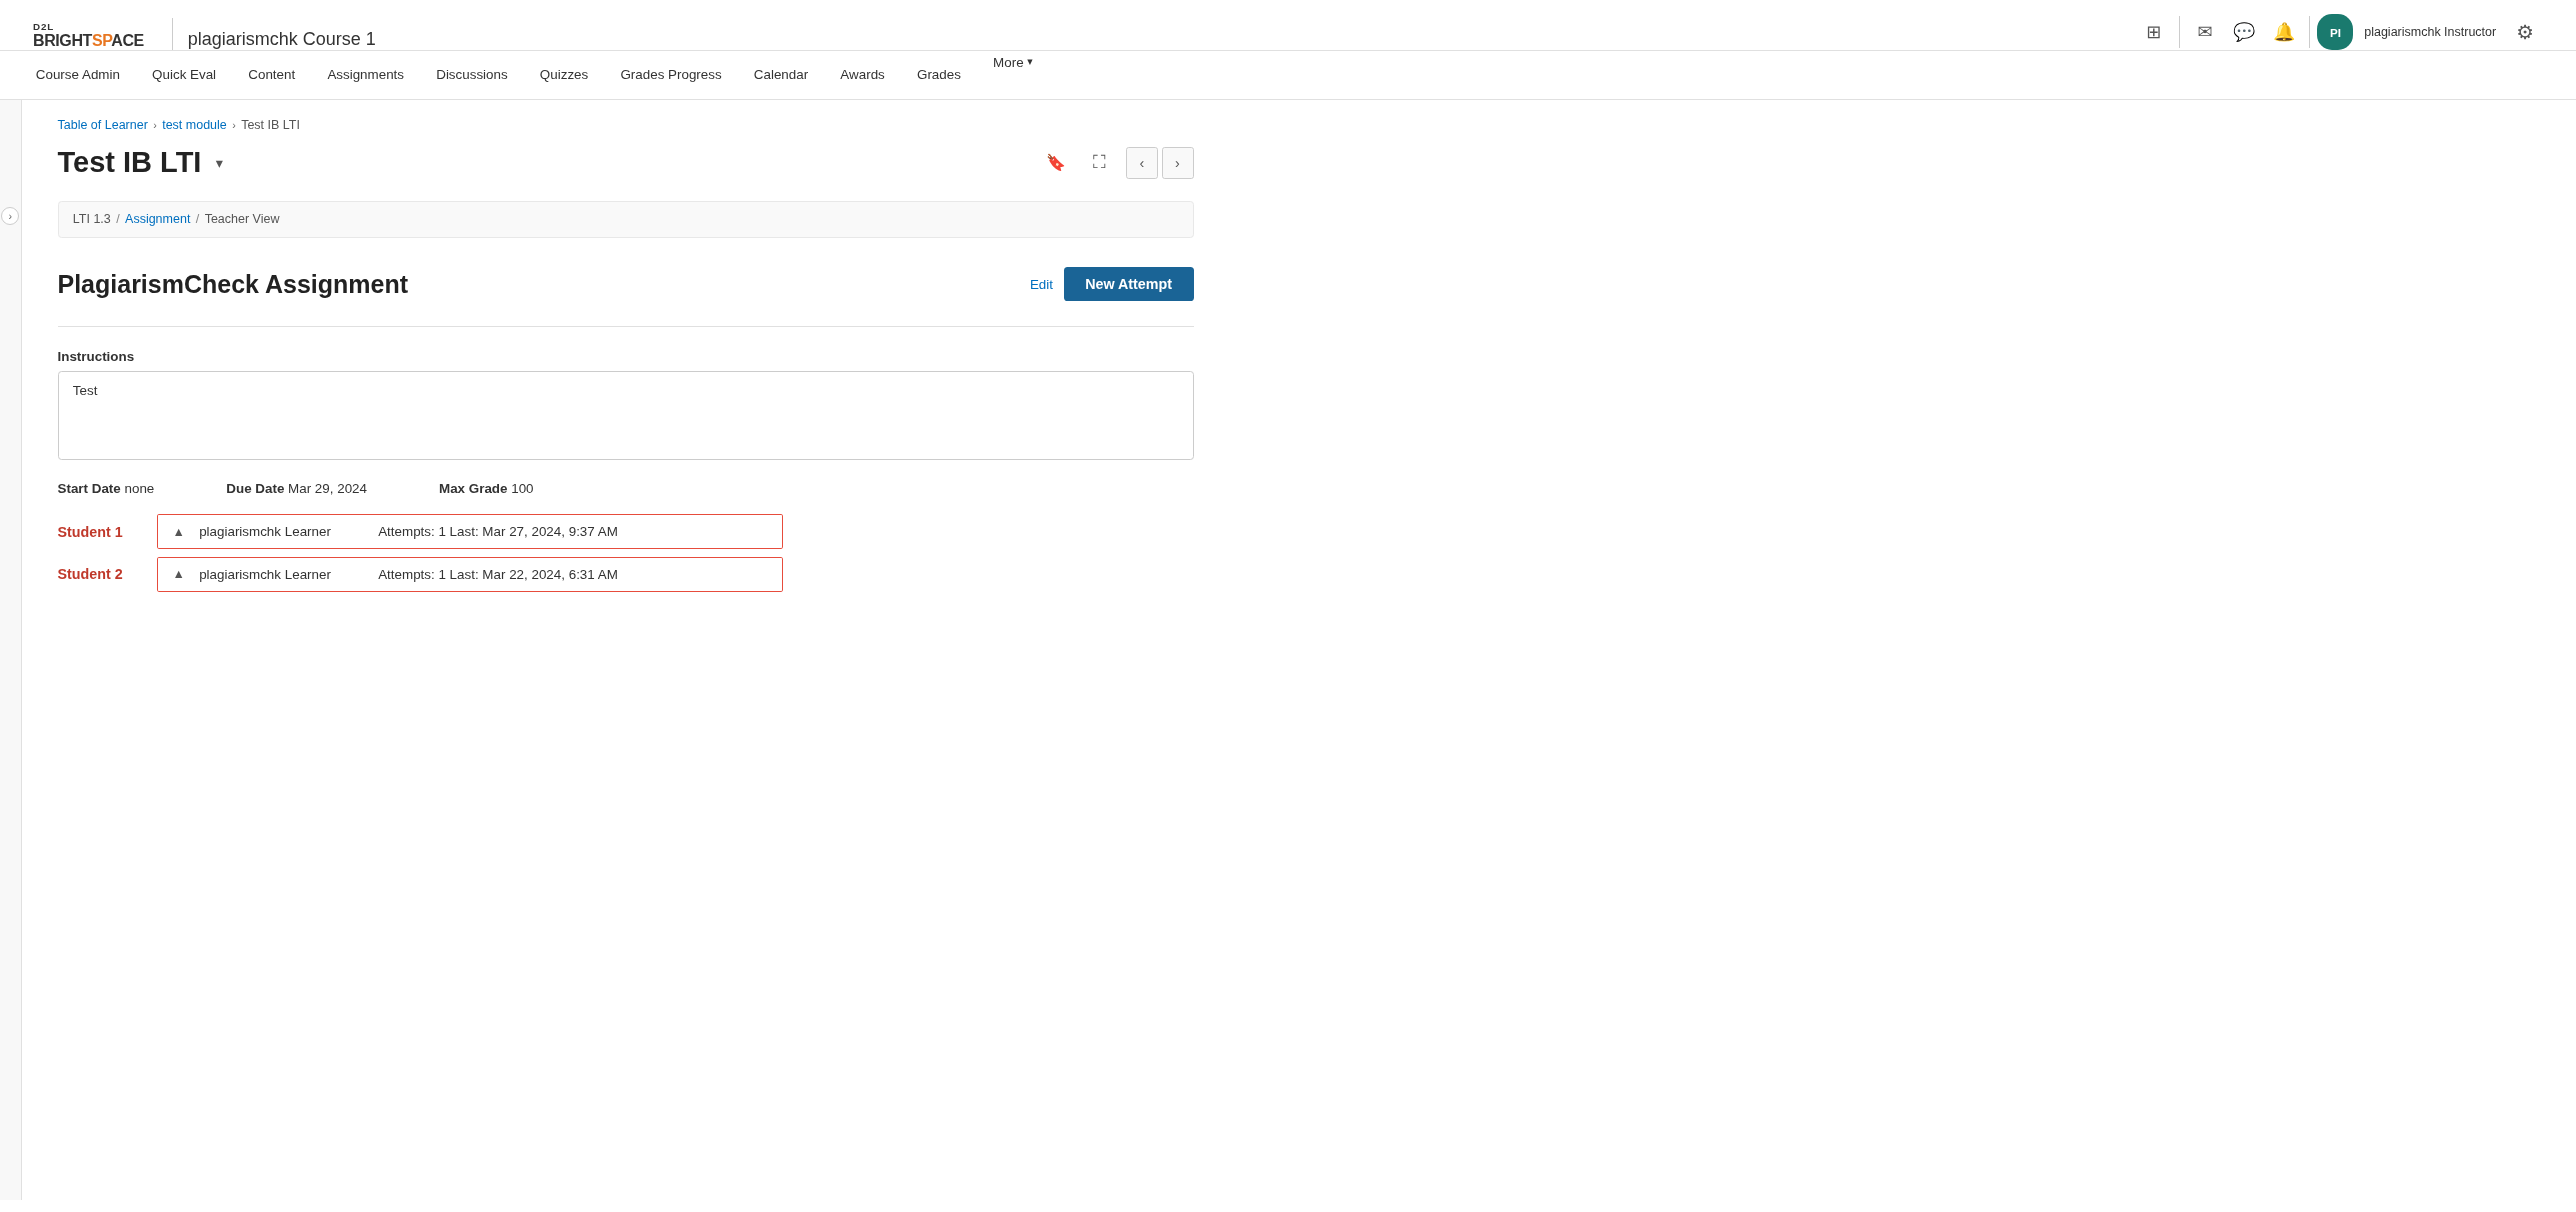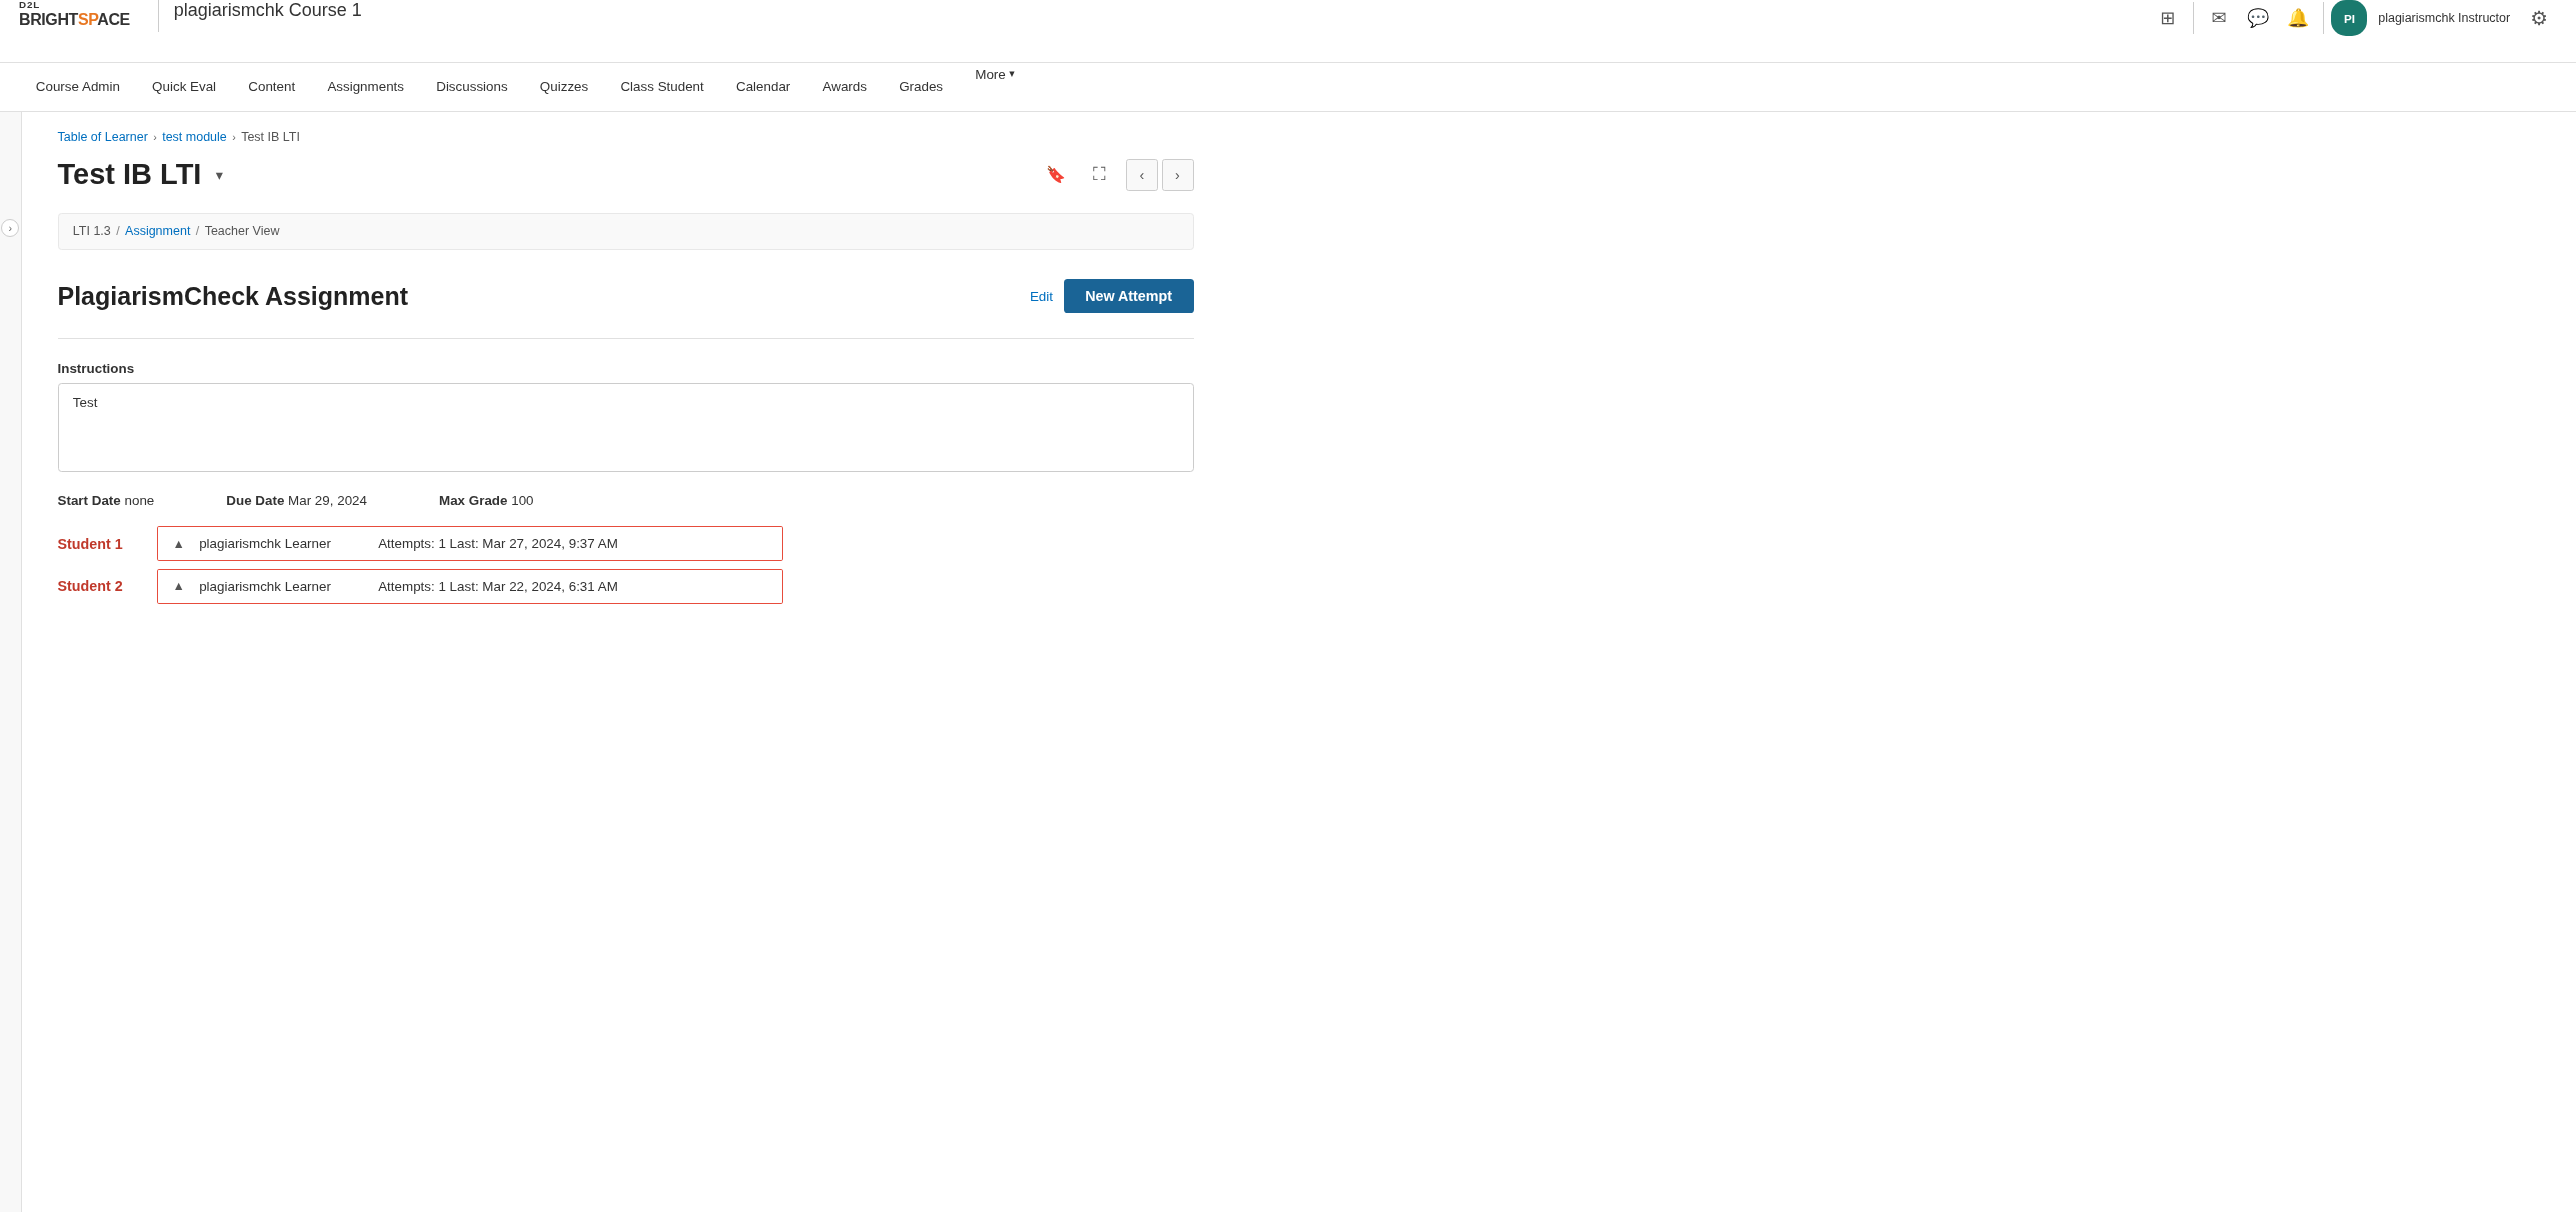--- a/index.html
+++ b/index.html
@@ -1,23 +1,23 @@
 <!DOCTYPE html>
 <html style="font-size:14.3px"><head>
   <meta charset="utf-8">
   <style>
     * { box-sizing: border-box; margin: 0; padding: 0; }
     body { font-family: -apple-system, BlinkMacSystemFont, 'Segoe UI', Arial, sans-serif; background: #fff; color: #333; font-size: 14.3px; }
 
     
     .top-header {
       display: flex;
-      align-items: flex-start;
-      padding: 0 19px;
-      height: 63px;
+      align-items: flex-end;
+      padding: 0 33px;
+      height: 51px;
       border-bottom: 0.9px solid #e0e0e0;
       background: #fff;
     }
     .logo-area {
       display: flex;
       align-items: center;
       gap: 0;
       margin-right: 14.3px;
     }
     .logo-text {
@@ -403,21 +403,21 @@
   </div>
 </header>
 
 <nav class="nav-bar">
   <a class="nav-item">Course Admin</a>
   <a class="nav-item">Quick Eval</a>
   <a class="nav-item">Content</a>
   <a class="nav-item">Assignments</a>
   <a class="nav-item">Discussions</a>
   <a class="nav-item">Quizzes</a>
-  <a class="nav-item">Class Student</a>
+  <a class="nav-item">Grades Progress</a>
   <a class="nav-item">Calendar</a>
   <a class="nav-item">Awards</a>
   <a class="nav-item">Grades</a>
   <a class="nav-item nav-more">
     <span>More</span>
     <span class="nav-more-arrow"> ▾</span>
   </a>
 </nav>
 
 <div class="content-wrapper">

